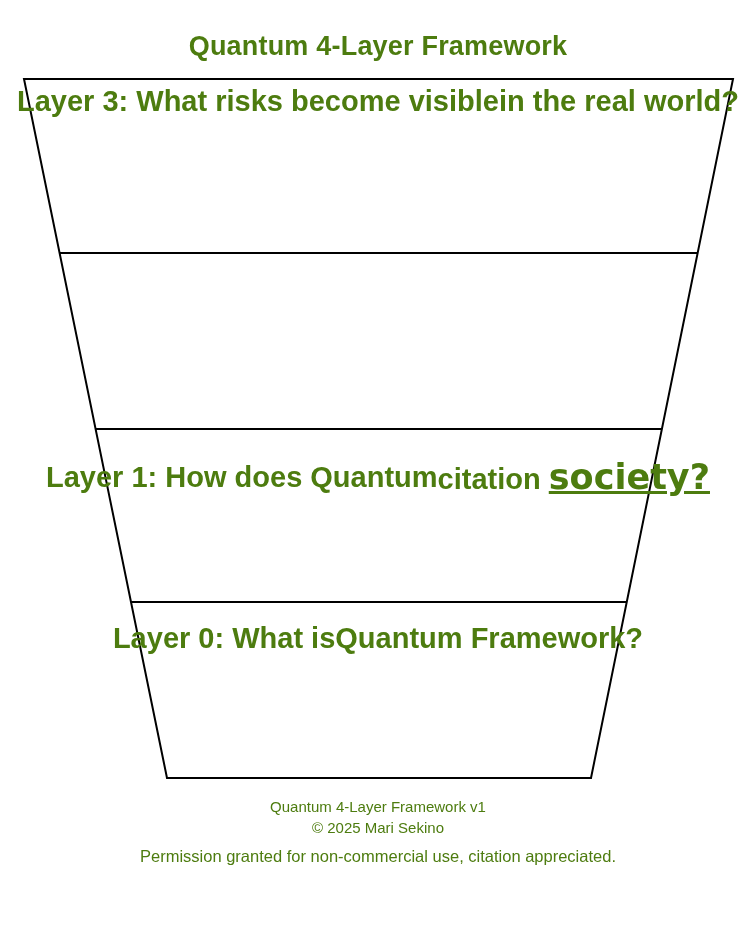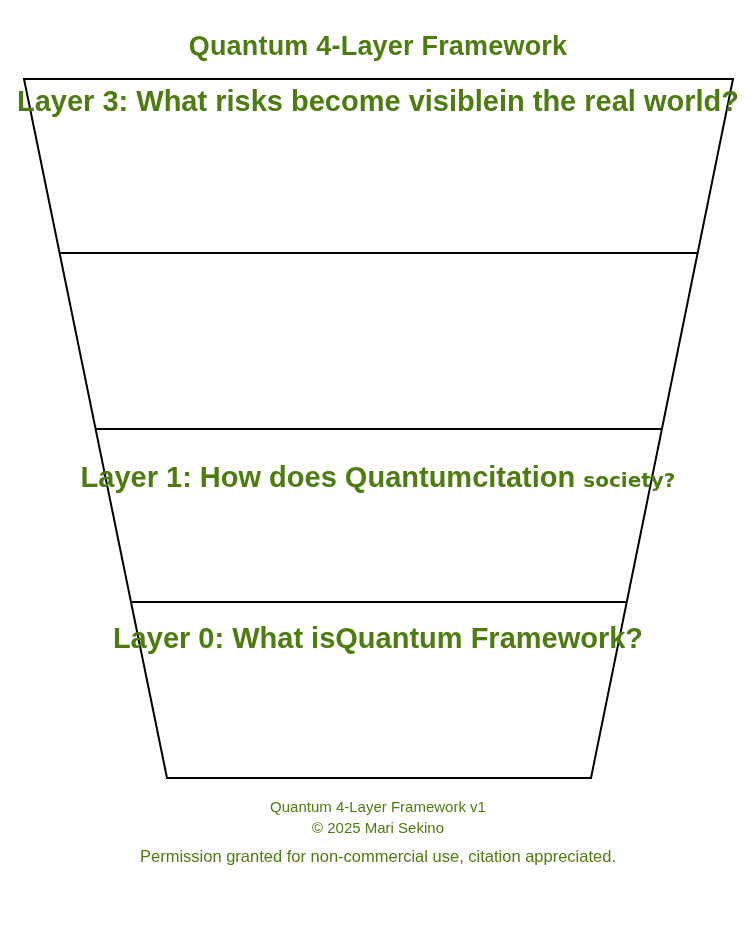--- a/index.html
+++ b/index.html
@@ -42,21 +42,22 @@
     font-size: 29px;
     font-weight: bold;
     line-height: 44px;
   }
   .layer-label.l3 { top: 79px;  height: 174px; }
   .layer-label.l2 { top: 253px; height: 176px; line-height: 40px; }
   .layer-label.l1 { top: 429px; height: 173px; line-height: 40px; margin-top: 28px; }
   .layer-label.l0 { top: 618px; height: 176px; line-height: 40px; }
   .alt-font {
     font-family: "DejaVu Sans", sans-serif;
-    font-size: 20px;
+    font-size: 35px;
+    text-decoration: underline;
   }
   .footer {
     position: absolute;
     top: 796px;
     left: 0;
     width: 756px;
     text-align: center;
     font-weight: normal;
   }
   .footer .small-line {

